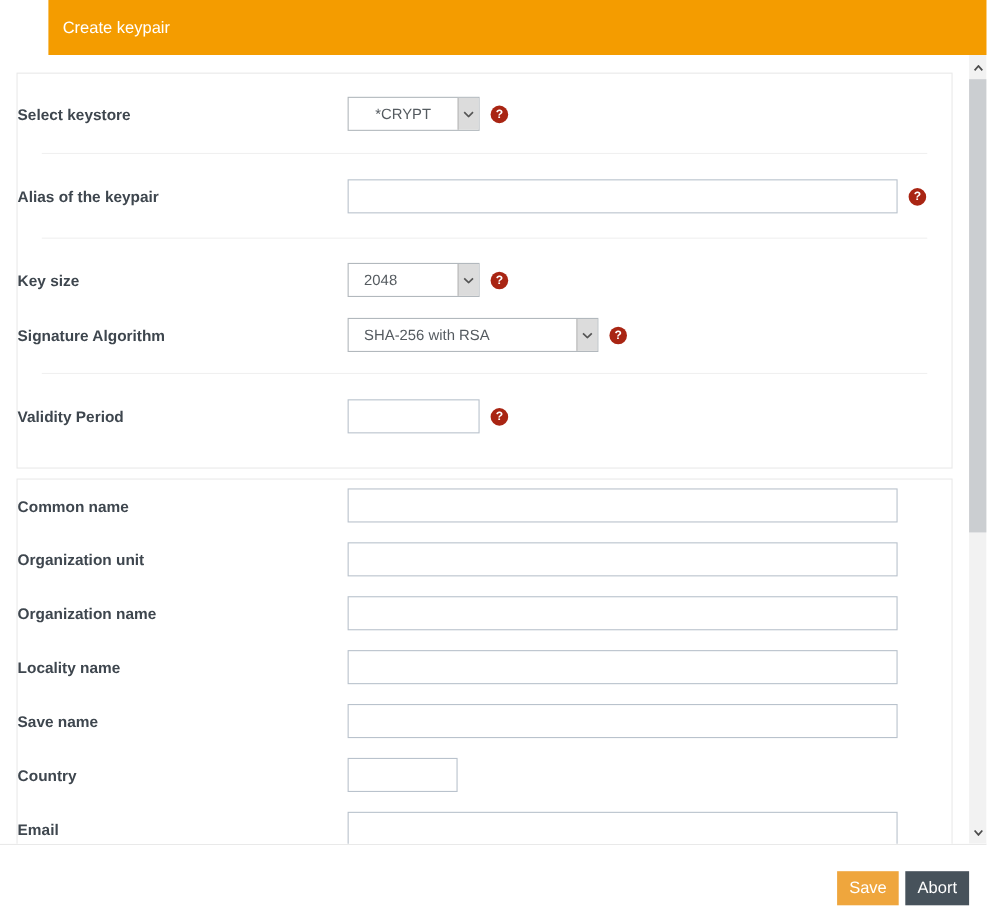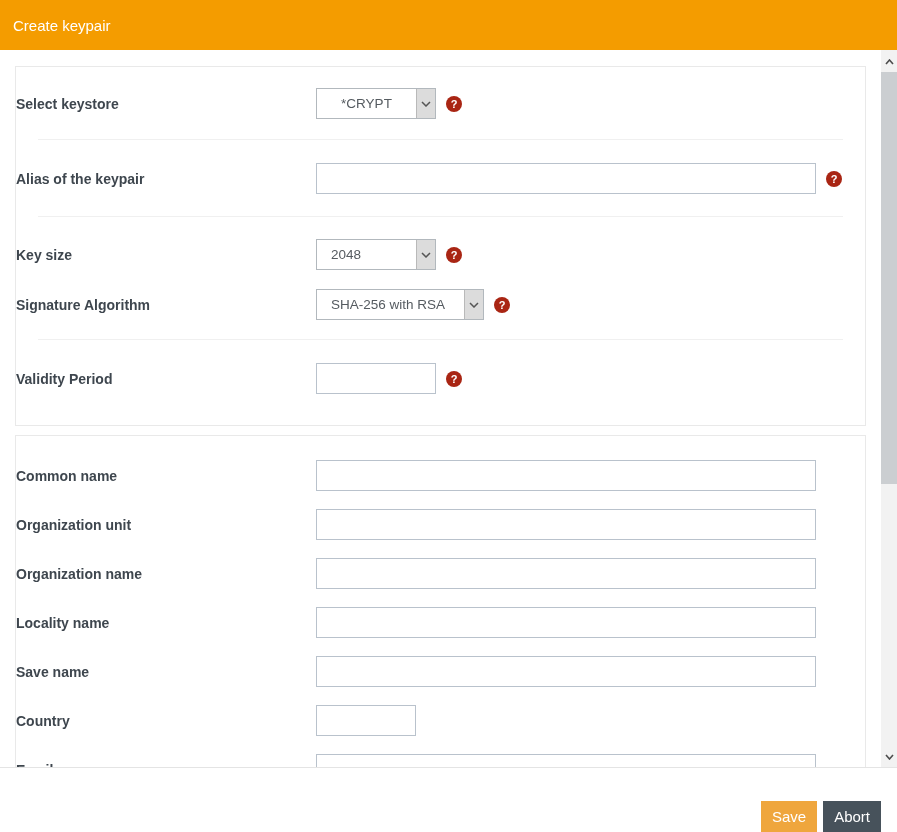--- a/index.html
+++ b/index.html
@@ -1,28 +1,28 @@
 <!DOCTYPE html>
 <html><head>
 <meta charset="utf-8">
 <style>
   * { box-sizing: border-box; margin: 0; padding: 0; }
   html,body { width: 897px; height: 832px; overflow: hidden; background:#fff;
     font-family: "Liberation Sans", sans-serif; }
 
   
-  .header { height: 50px; background:#f49c00; display:flex; align-items:center; }
+  .header { height: 50px; background:#f49c00; display:flex; align-items:center;margin-left:44px; }
   .header .title { color:#fff; font-size:15px; padding-left:13px; }
 
   
   .body { position:relative; height:717px; overflow:hidden; background:#fff; }
 
   .panel { width:851px; margin-left:15px; background:#fff; border:1px solid #e9e9e9; }
   .panel1 { margin-top:16px; }
-  .panel2 { margin-top:9px; padding:24px 0 24px 0; }
+  .panel2 { margin-top:9px; padding:8px 0 24px 0; }
 
   .divider { height:1px; background:#f0f0f0; margin:0 22px; }
 
   .frow { display:flex; align-items:center; }
   .flabel { width:270px; margin-right:30px;
     font-weight:bold; font-size:14px; color:#3e464e; }
 
   .g1 { padding:21px 0 20px 0; }
   .g2 { padding:23px 0 22px 0; }
   .g3 { padding:22px 0 19px 0; }
@@ -57,21 +57,21 @@
     background:#f2f2f2; }
   .sb-up, .sb-down { position:absolute; left:0; width:16px; height:17px;
     display:flex; align-items:center; justify-content:center; }
   .sb-up { top:3px; }
   .sb-down { bottom:2px; }
   .sb-thumb { position:absolute; top:22px; left:0; width:16px; height:412px;
     background:#cbced1; }
 
   
   .footer { height:65px; background:#fff; border-top:1px solid #e4e4e4;
-    display:flex; justify-content:flex-end; align-items:flex-end;
+    display:flex; justify-content:flex-end; align-items:center;
     padding:15px 16px 0 0; gap:6px; }
   .btn { border:none; color:#fff; font-size:15px; padding:7px 11px;
     font-family:"Liberation Sans", sans-serif; cursor:pointer; }
   .btn-save { background:#efa63d; }
   .btn-abort { background:#47525b; }
 </style>
 </head>
 <body>
 
 <div class="header">
@@ -116,21 +116,21 @@
           <div class="sel-btn">
             <svg width="10" height="6" viewBox="0 0 10 6">
                 <polyline points="1,1 5,5 9,1" fill="none" stroke="#555" stroke-width="1.5"></polyline>
               </svg>
           </div>
         </div>
         <div class="help">?</div>
       </div>
       <div class="frow">
         <div class="flabel">Signature Algorithm</div>
-        <div class="sel" style="width:168px">
+        <div class="sel" style="width:228px">
           <div class="sel-text">SHA-256 with RSA</div>
           <div class="sel-btn">
             <svg width="10" height="6" viewBox="0 0 10 6">
                 <polyline points="1,1 5,5 9,1" fill="none" stroke="#555" stroke-width="1.5"></polyline>
               </svg>
           </div>
         </div>
         <div class="help">?</div>
       </div>
     </div>

